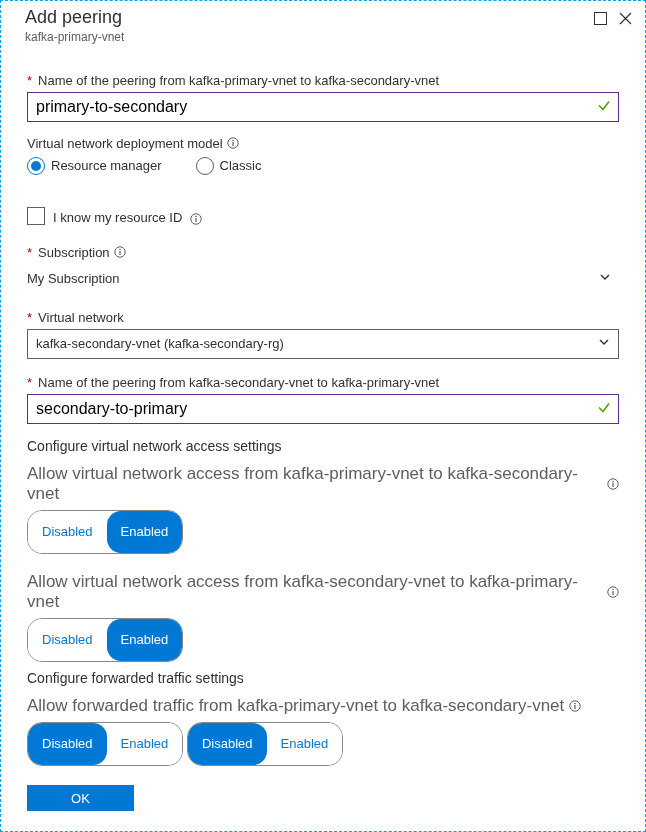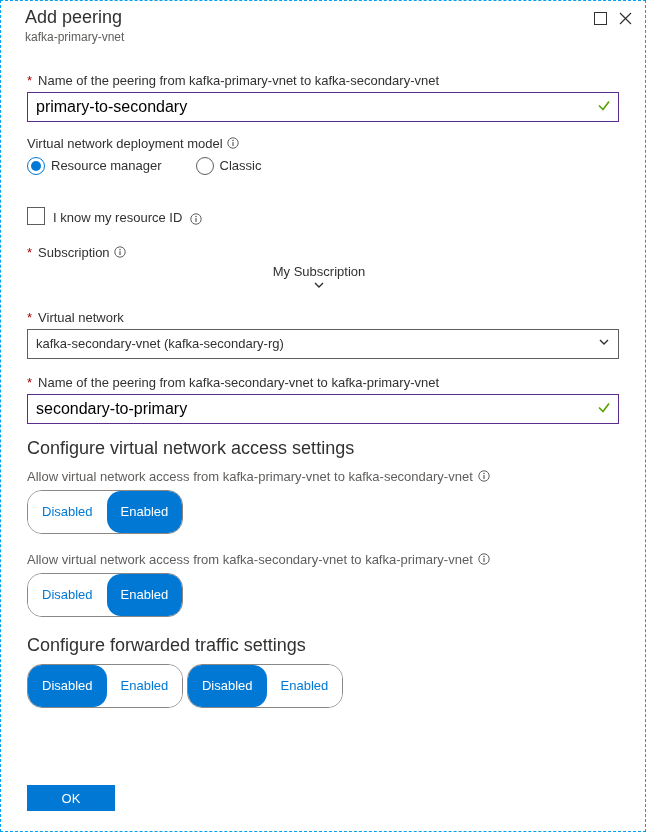--- a/index.html
+++ b/index.html
@@ -86,45 +86,45 @@
   .checkbox {
     width: 18px; height: 18px; border:1px solid #605e5c; display:inline-block; cursor:pointer;
   }
   .checkbox-row { display:flex; align-items:flex-end; gap:8px; margin-bottom: 20px;}
   .dropdown {
     width: 100%; height: 30px; border:1px solid #605e5c;
     display:flex; align-items:center; justify-content:space-between;
     padding: 0 8px; cursor:pointer; margin-bottom: 16px; font-size:13px;
     background:#fff;
   }
-  .dropdown.borderless { border:none; padding-left:0;flex-direction:column; }
+  .dropdown.borderless { border:none; padding-left:0; }
   .chev { color:#323130; }
-  .sub-heading { font-size: 18px; font-weight:400; margin-top: 10px; margin-bottom: 8px;}
+  .sub-heading { font-size: 14px; font-weight:400; margin-bottom: 8px;}
   .toggle-desc {
-    font-size:13px; color:#605e5c; display:flex; align-items:center; gap:5px;
+    font-size:17px; color:#605e5c; display:flex; align-items:center; gap:5px;
     margin-top: 10px; margin-bottom: 6px;
   }
   .pill-toggle {
     display:inline-flex; border:1px solid #8a8886; border-radius: 15px;
     overflow:hidden; height:44px; margin-bottom: 8px;
   }
   .pill-opt {
     padding: 0 14px; display:flex; align-items:center; font-size:13px;
     color:#0078d4; cursor:pointer; background:#fff;
   }
   .pill-opt.active {
     background:#0078d4; color:#fff; border-radius: 14px;
   }
   .footer {
     padding: 12px 26px 20px;
     background:#fff;
   }
   .ok-btn {
     background:#0078d4; color:#fff; border:none;
-    height: 26px; width: 88px; font-size:13px; cursor:pointer;
+    height: 26px; width: 107px; font-size:13px; cursor:pointer;
   }
 </style>
 </head>
 <body>
 
 <div class="blade">
 
   <div class="blade-header">
     <div class="titles">
       <div class="blade-title">Add peering</div>
@@ -268,20 +268,30 @@
           </svg>
       </span>
     </div>
     <div class="pill-toggle">
       <div class="pill-opt">Disabled</div>
       <div class="pill-opt active">Enabled</div>
     </div>
 
     <div class="sub-heading">Configure forwarded traffic settings</div>
 
+    <div class="toggle-desc">
+      <span>Allow forwarded traffic from kafka-primary-vnet to kafka-secondary-vnet</span>
+      <span class="info-icon">
+        <svg width="12" height="12" viewBox="0 0 12 12">
+            <circle cx="6" cy="6" r="5.2" fill="none" stroke="currentColor" stroke-width="1"></circle>
+            <circle cx="6" cy="3.5" r="0.8" fill="currentColor"></circle>
+            <rect x="5.4" y="5" width="1.2" height="4" fill="currentColor"></rect>
+          </svg>
+      </span>
+    </div>
     <div class="pill-toggle">
       <div class="pill-opt active">Disabled</div>
       <div class="pill-opt">Enabled</div>
     </div>
 
     <div class="pill-toggle">
       <div class="pill-opt active">Disabled</div>
       <div class="pill-opt">Enabled</div>
     </div>
 

